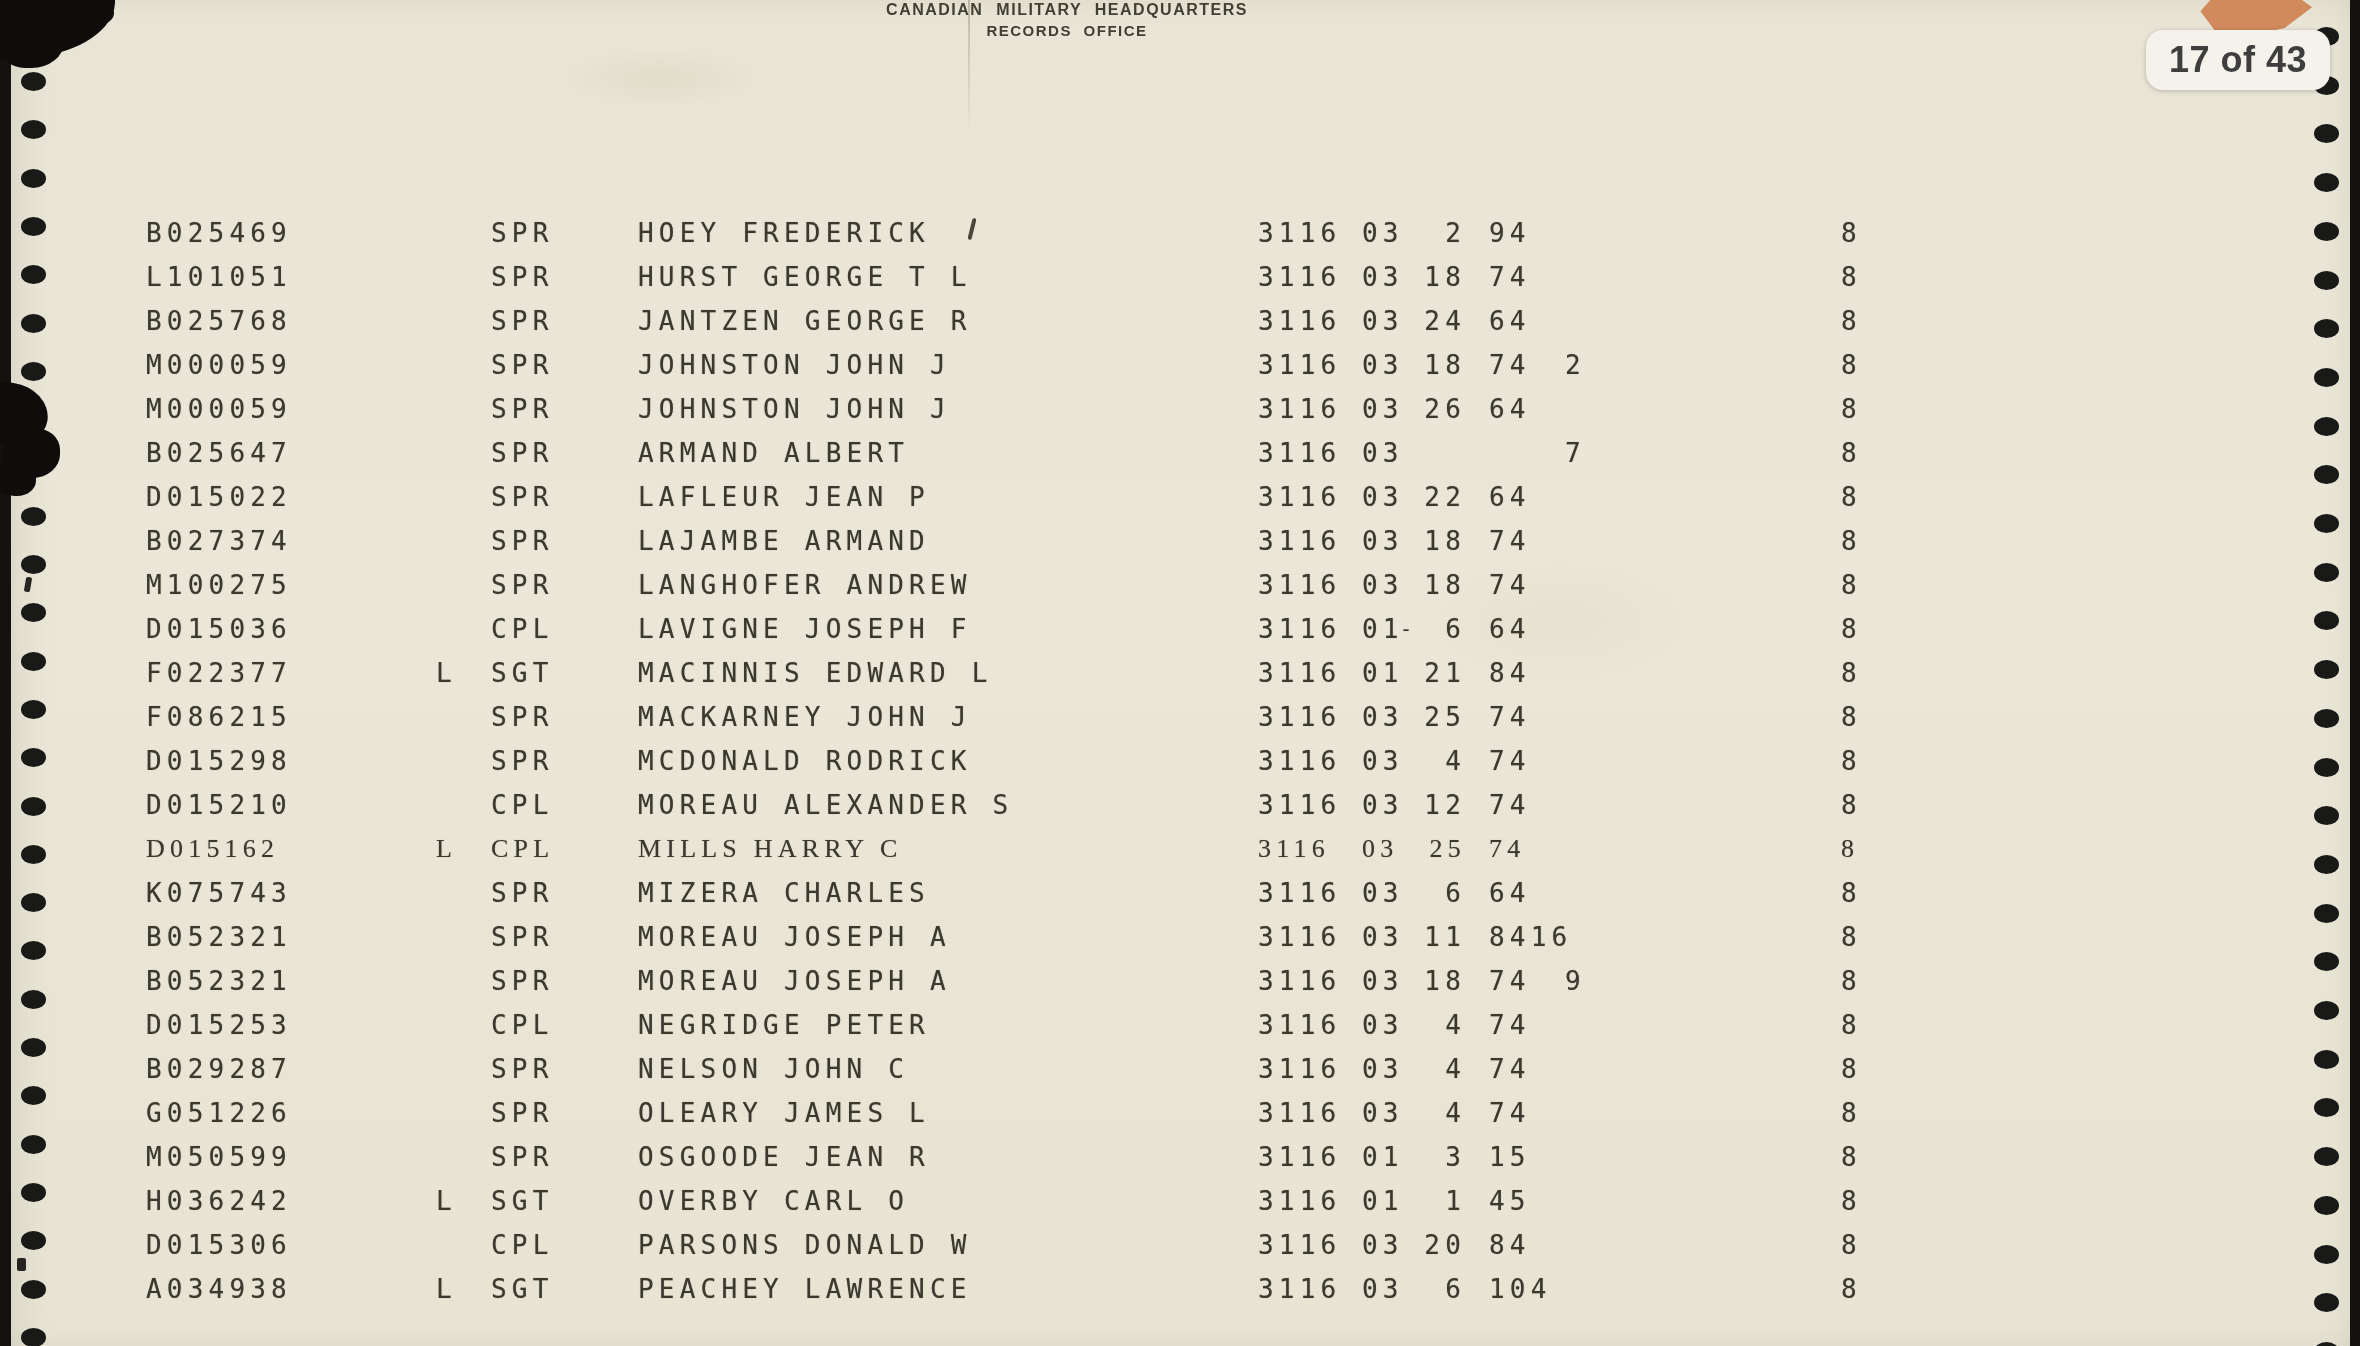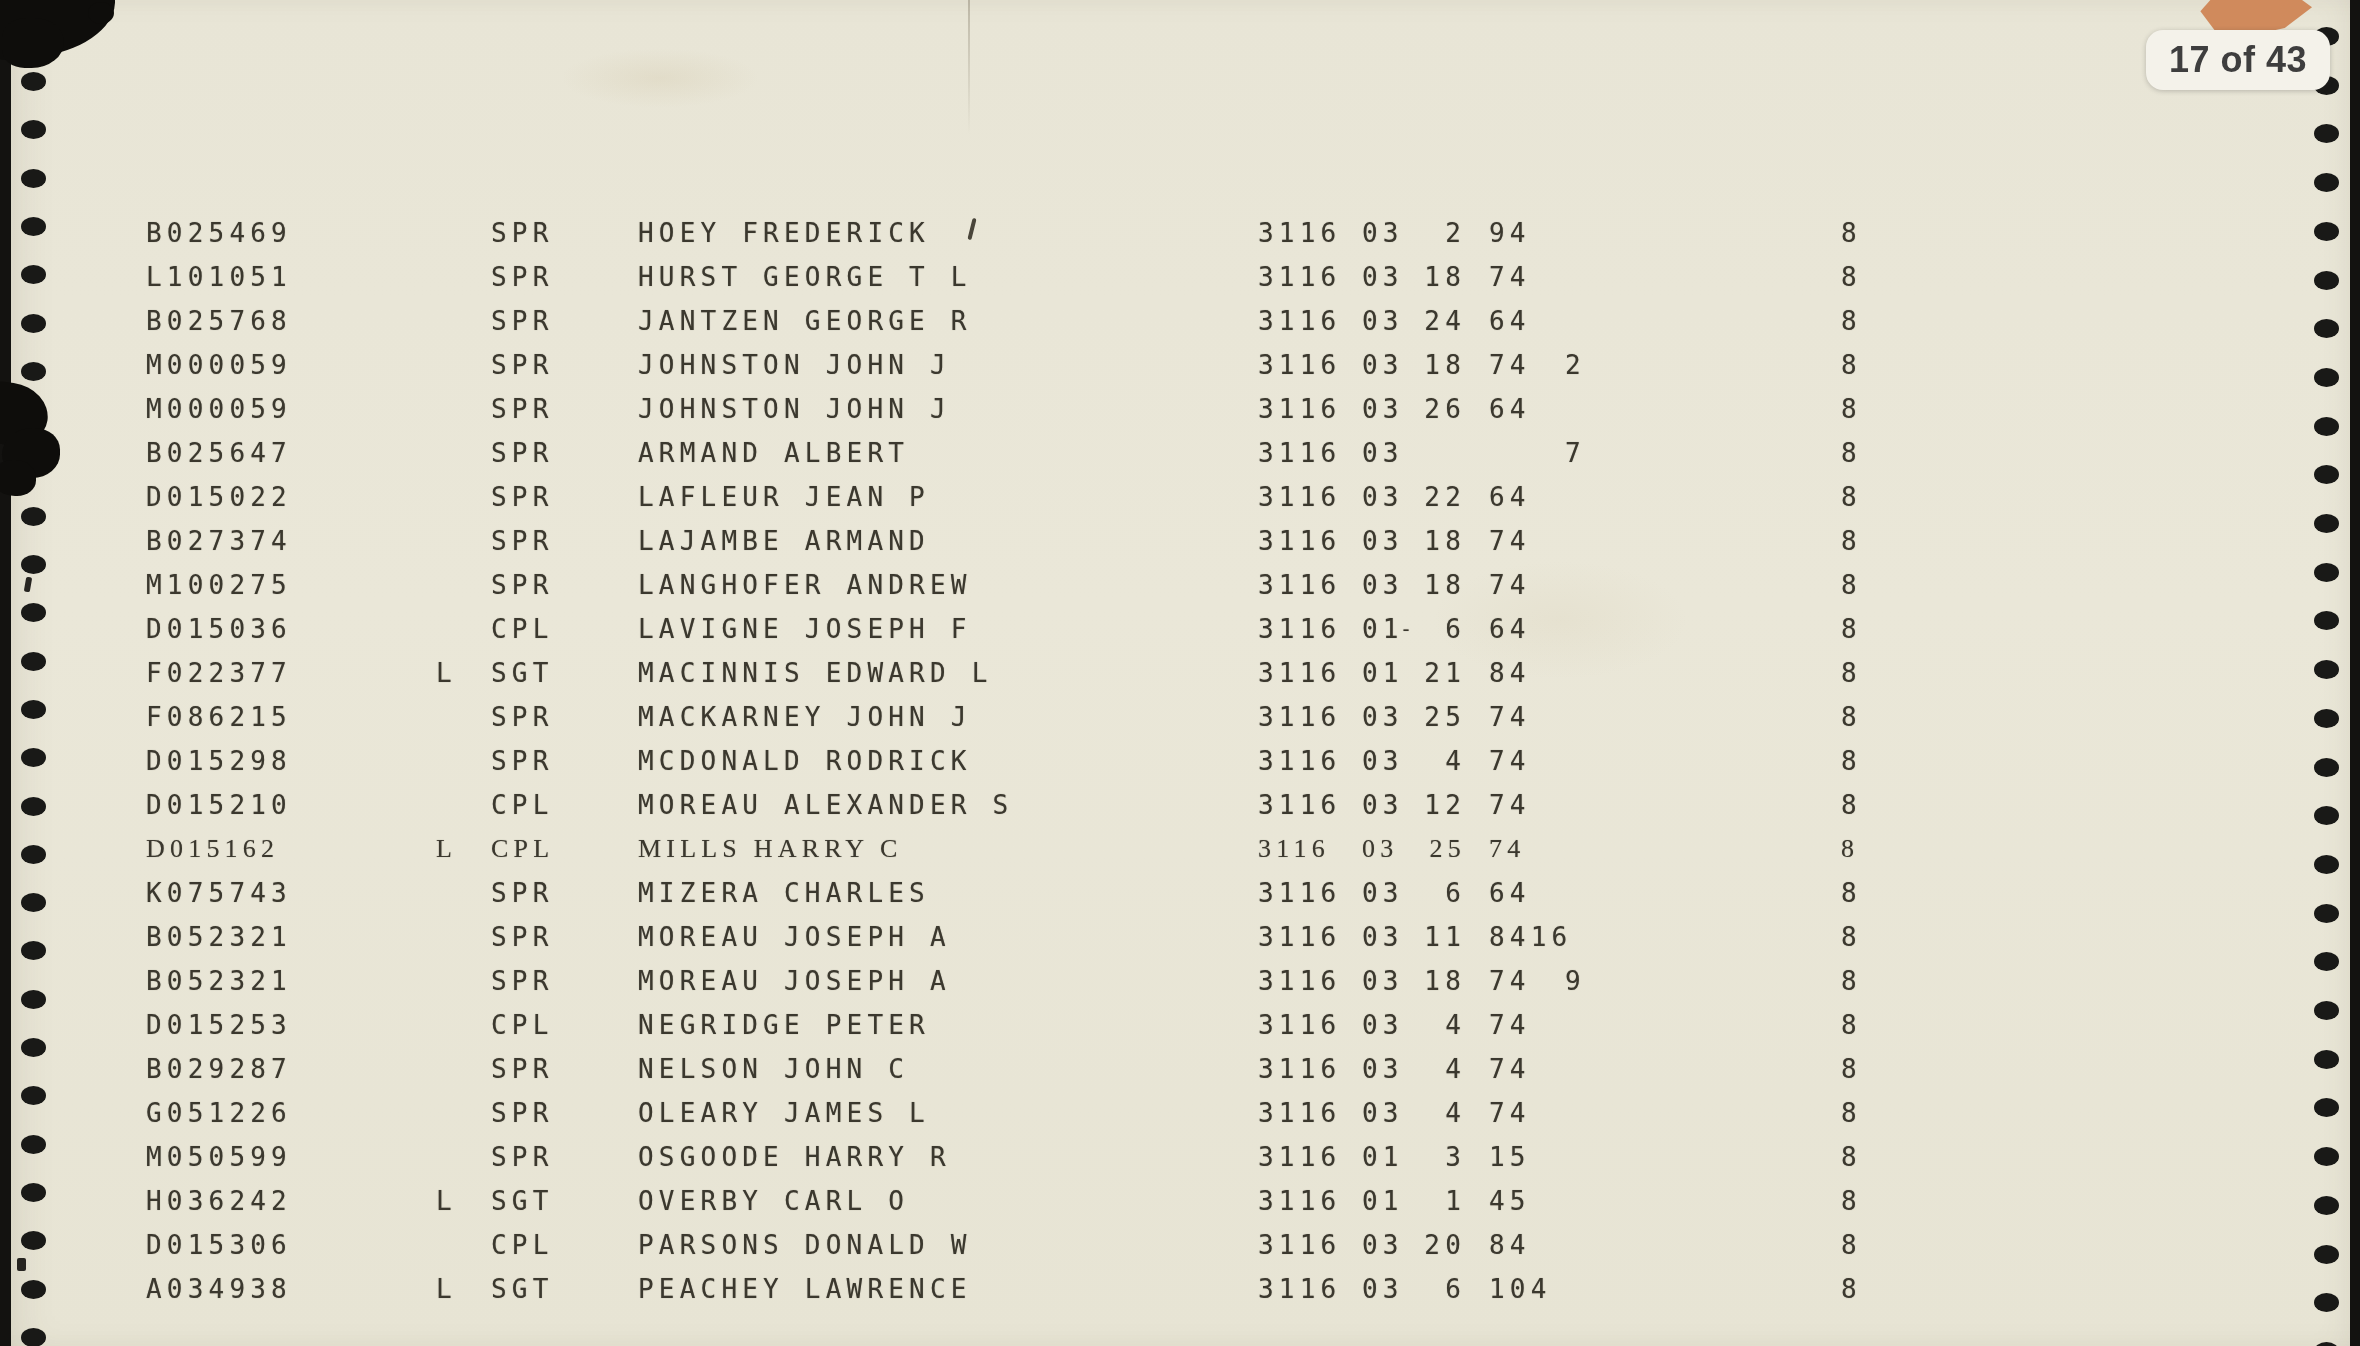--- a/index.html
+++ b/index.html
@@ -158,20 +158,24 @@
   <div class="blob b1a"></div>
   <div class="blob b1b"></div>
   <div class="blob b1c"></div>
   <div class="blob b2a"></div>
   <div class="blob b2b"></div>
   <div class="blob b2c"></div>
   <div class="speck s1"></div>
   <div class="speck s2"></div>
   <div class="speck s3"></div>
 
+  <div class="hdr">
+    <div class="l1">CANADIAN MILITARY HEADQUARTERS</div>
+    <div class="l2">RECORDS OFFICE</div>
+  </div>
 
   <div class="records" id="records-list">
       <div class="row" style="top: 218px;">
     <span class="f-serial">B025469</span>
     <span class="f-rankl"></span>
     <span class="f-rank">SPR</span>
     <span class="f-name">HOEY FREDERICK</span>
     <span class="f-unit">3116</span>
     <span class="f-code">03</span>
     <span class="f-mark"></span>
@@ -437,21 +441,21 @@
     <span class="f-mark"></span>
     <span class="f-day">4</span>
     <span class="f-year">74</span>
     <span class="f-suffix"></span>
     <span class="f-tail">8</span>
   </div>
       <div class="row" style="top: 1142px;">
     <span class="f-serial">M050599</span>
     <span class="f-rankl"></span>
     <span class="f-rank">SPR</span>
-    <span class="f-name">OSGOODE HARRY R</span>
+    <span class="f-name">OSGOODE JEAN R</span>
     <span class="f-unit">3116</span>
     <span class="f-code">01</span>
     <span class="f-mark"></span>
     <span class="f-day">3</span>
     <span class="f-year">15</span>
     <span class="f-suffix"></span>
     <span class="f-tail">8</span>
   </div>
       <div class="row" style="top: 1186px;">
     <span class="f-serial">H036242</span>

